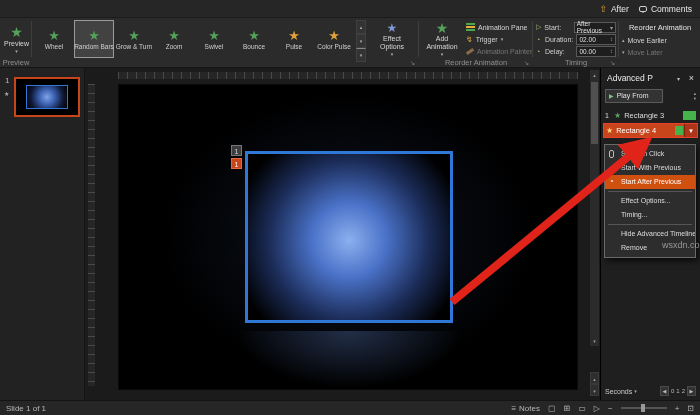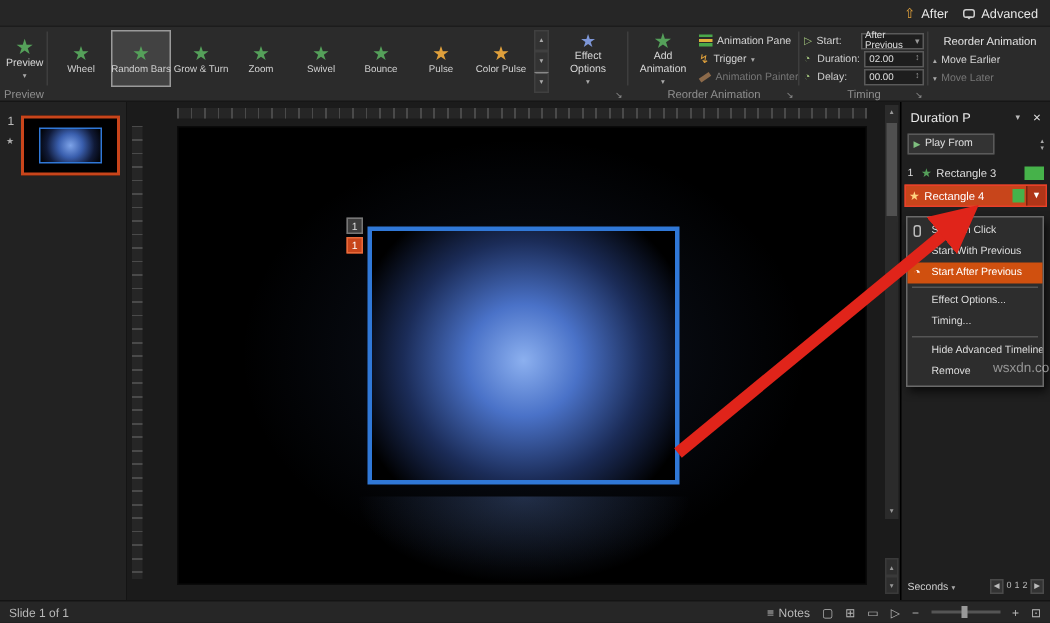--- a/index.html
+++ b/index.html
@@ -133,21 +133,21 @@
 <div class="app">
 
   <div class="menubar">
     <div class="menubar-right">
       <span class="share-btn">
         <span class="share-glyph">⇧</span>
         <span>After</span>
       </span>
       <span class="comments-btn">
         <span class="comment-glyph"></span>
-        <span>Advanced</span>
+        <span>Comments</span>
       </span>
     </div>
   </div>
 
   <div class="ribbon">
     <div class="preview-btn">
       <span class="bigstar green">★</span>
       <span class="plabel">Preview</span>
       <span class="tinydd">▾</span>
     </div>
@@ -295,21 +295,21 @@
       <span class="sarrow sdown">▾</span>
     </div>
     <div class="navbtns">
       <span>▴</span>
       <span>▾</span>
     </div>
   </div>
 
   <div class="pane">
     <div class="pane-header">
-      <span class="pane-title">Duration P</span>
+      <span class="pane-title">Advanced P</span>
       <span class="pane-dd">▾</span>
       <span class="pane-close">×</span>
     </div>
     <div class="pane-play">
       <button class="play-btn">
         <span class="play-ic">▶</span>
         <span>Play From</span>
       </button>
       <span class="updown">
         <span>▴</span>

